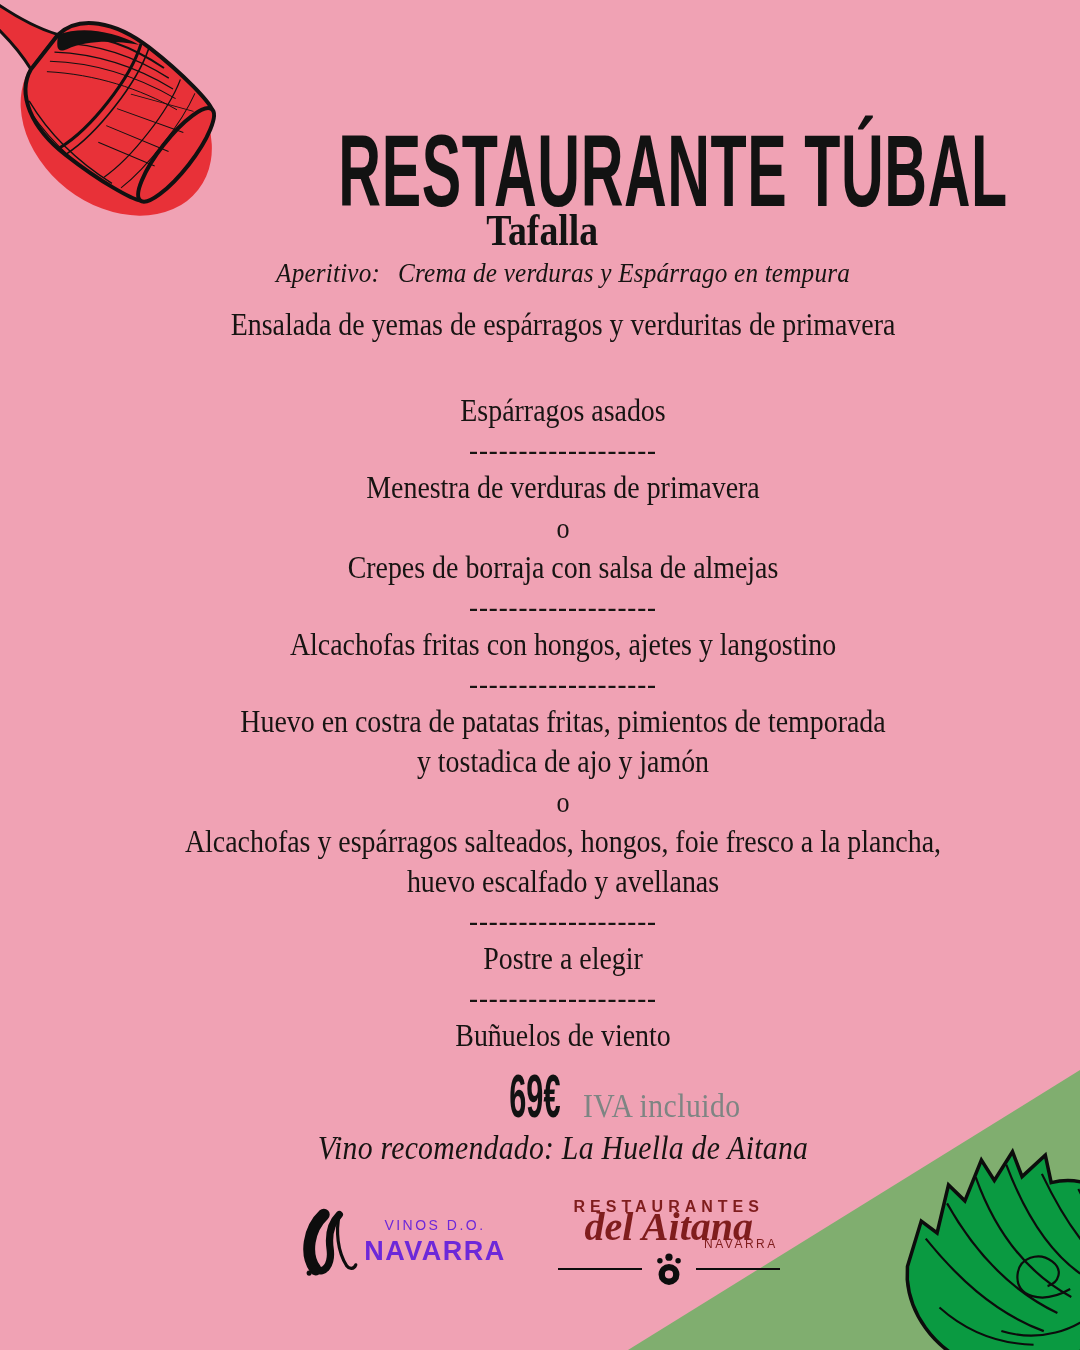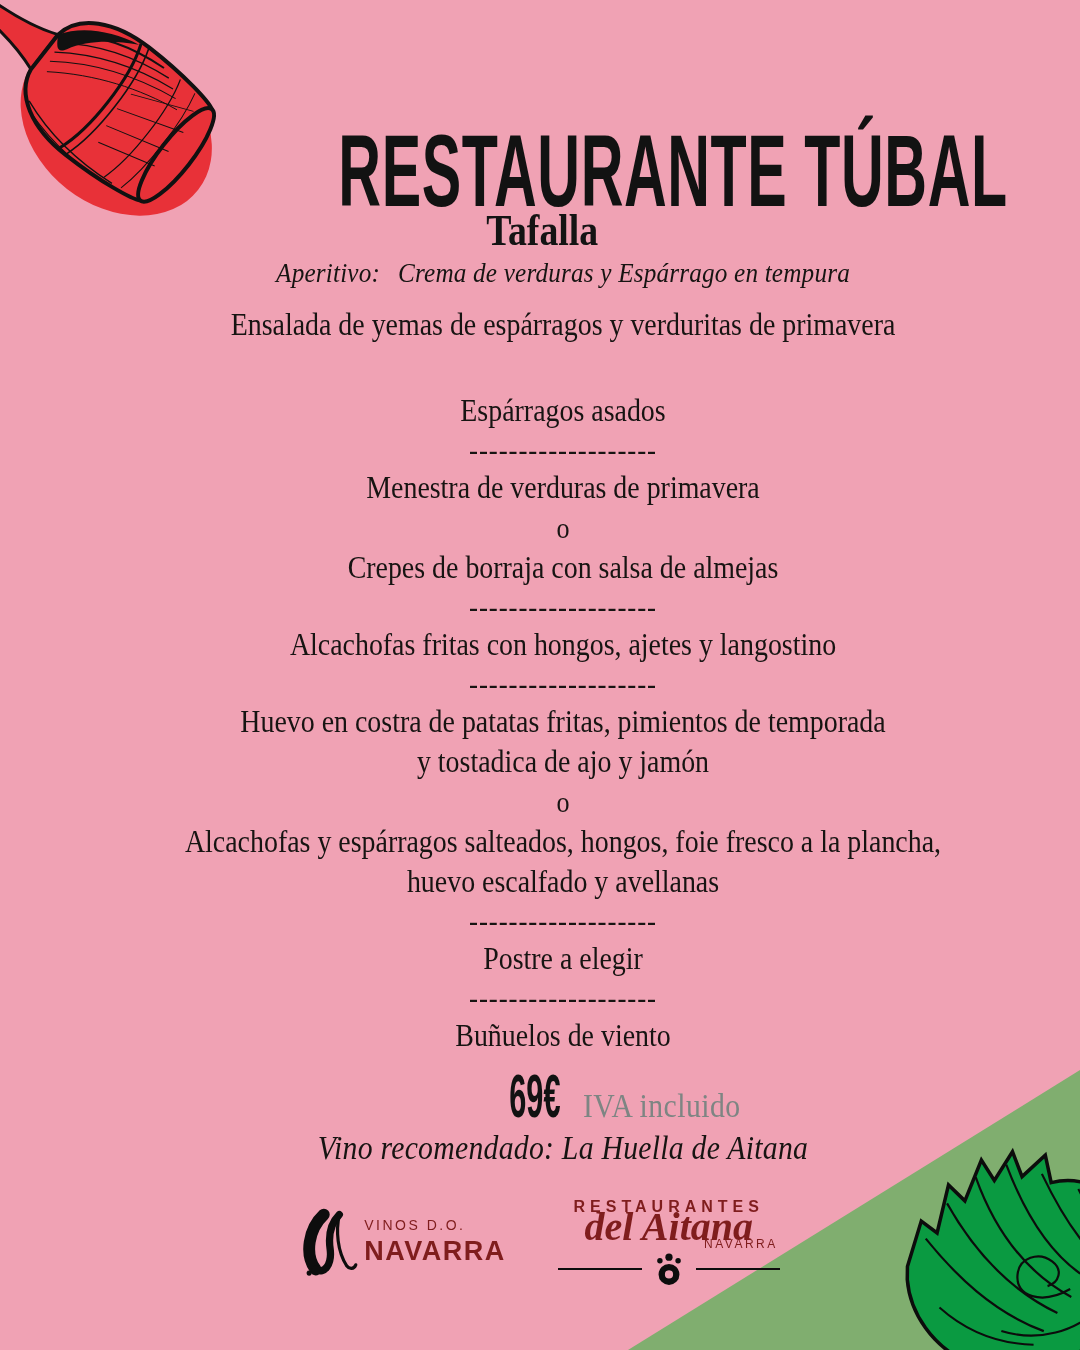--- a/index.html
+++ b/index.html
@@ -57,21 +57,21 @@
     color:#121212;margin-right:2px;
   }
   .tax{font-size:33px;color:#7e8583;letter-spacing:.5px;}
   .wine-note{margin-top:14px;font-style:italic;font-size:33px;letter-spacing:.3px;}
 
   
   .footer{
     position:absolute;left:0;top:1198px;width:1080px;
     display:flex;justify-content:center;align-items:center;gap:52px;
   }
-  .logo-navarra{display:flex;align-items:center;gap:0;color:#7f1d1d;}
+  .logo-navarra{display:flex;align-items:center;gap:0;color:#6d28d9;text-align:center;}
   .nv-small{font-family:"Liberation Sans", sans-serif;font-size:14px;letter-spacing:2.5px;font-weight:500;}
   .nv-big{font-family:"Liberation Sans", sans-serif;font-size:27px;font-weight:700;letter-spacing:1.5px;margin-top:3px;}
   .logo-reyno{width:222px;font-family:"Liberation Sans", sans-serif;color:#7f1d1d;}
   .ry-top{font-size:16px;letter-spacing:5px;font-weight:600;text-align:center;white-space:nowrap;}
   .ry-script{
     font-family:"Liberation Serif", serif;font-style:italic;font-weight:600;
     font-size:40px;line-height:1;margin-top:-9px;text-align:center;
   }
   .ry-nav{font-size:12px;letter-spacing:2.5px;text-align:right;margin-top:-10px;padding-right:2px;}
   .ry-rule{display:flex;align-items:center;margin-top:1px;}

